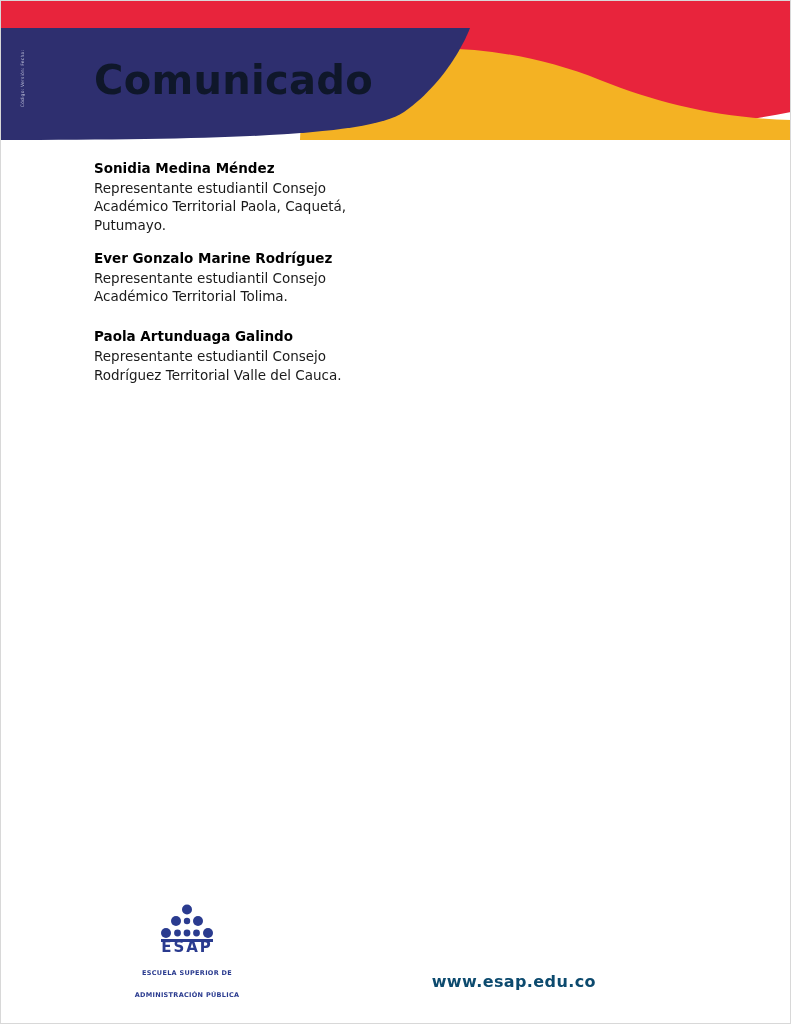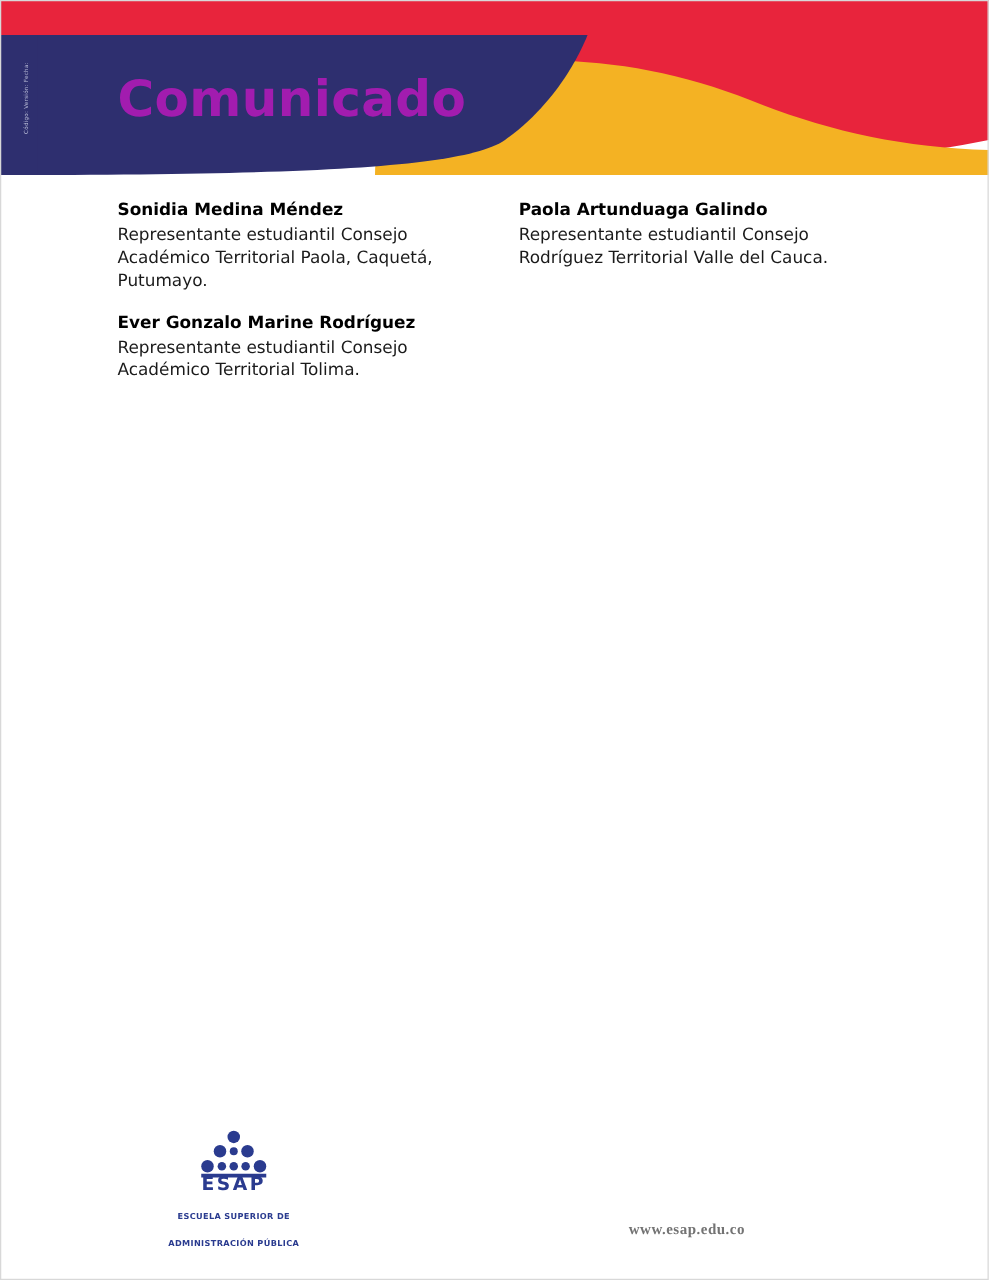--- a/index.html
+++ b/index.html
@@ -44,21 +44,21 @@
   }
   .header svg {
     display: block;
   }
   .header-title {
     position: absolute;
     left: 94px;
     top: 60px;
     font-size: 40px;
     font-weight: bold;
-    color: #a21caf;
+    color: #0f172a;
     letter-spacing: 0.3px;
     line-height: 1;
   }
 
   
   .side-strip {
     position: absolute;
     left: 6px;
     top: 34px;
     width: 18px;
@@ -80,21 +80,21 @@
 
   
   .content {
     position: absolute;
     left: 0;
     top: 160px;
     width: 791px;
   }
   .columns {
     display: flex;
-    flex-direction: row;
+    flex-direction: column;
     align-items: flex-start;
     padding: 0 78px 0 94px;
     box-sizing: border-box;
     width: 791px;
     gap: 23px;
   }
   .col {
     width: 300px;
   }
   .col.right {
@@ -156,25 +156,24 @@
     font-weight: bold;
     color: #2a3b8f;
     letter-spacing: 0.3px;
     line-height: 1.35;
     margin-top: 13px;
   }
   .site-url {
     position: absolute;
     right: 100px;
     bottom: 33px;
-    font-size: 12px;
-    font-weight: bold;
-    color: #737373;
+    font-size: 16px;
+    font-weight: bold;
+    color: #0c4a6e;
     letter-spacing: 0.4px;
-    font-family: Liberation Serif, serif;
   }
 </style>
 </head>
 <body>
 
 <div class="page">
 
   <div class="header">
     <svg width="791" height="140" viewBox="0 0 791 140" xmlns="http://www.w3.org/2000/svg">
 

